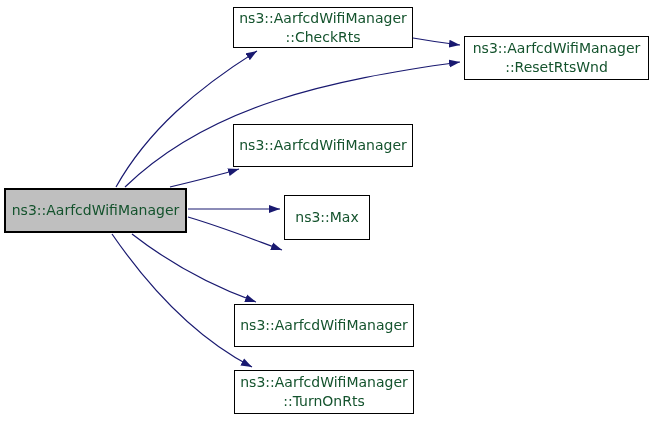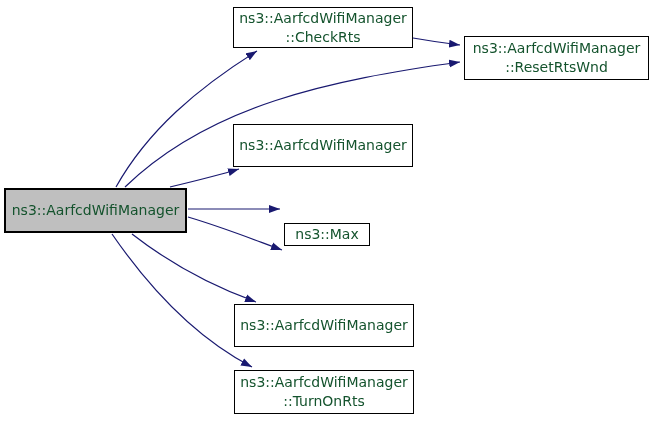--- a/index.html
+++ b/index.html
@@ -30,21 +30,21 @@
   .node.highlight{
     background:#bfbfbf;
     border-width:2px;
     cursor:default;
   }
   
   #n-main        {left:4px;   top:188px; width:183px; height:45px;}
   #n-checkrts    {left:233px; top:7px;   width:180px; height:41px;}
   #n-turnoffrts  {left:464px; top:36px;  width:185px; height:44px;}
   #n-increase    {left:233px; top:124px; width:180px; height:43px;}
-  #n-max         {left:284px; top:195px; width:86px;  height:23px;margin-top:28px;}
+  #n-max         {left:284px; top:195px; width:86px;  height:45px;}
   #n-min         {left:286px; top:248px; width:81px;  height:27px;}
   #n-reset       {left:234px; top:304px; width:180px; height:43px;}
   #n-turnonrts   {left:234px; top:370px; width:180px; height:44px;}
 </style>
 </head>
 <body>
 
 <div id="canvas">
 
   <svg id="edge-layer" width="651" height="421" viewBox="0 0 651 421" xmlns="http://www.w3.org/2000/svg">

